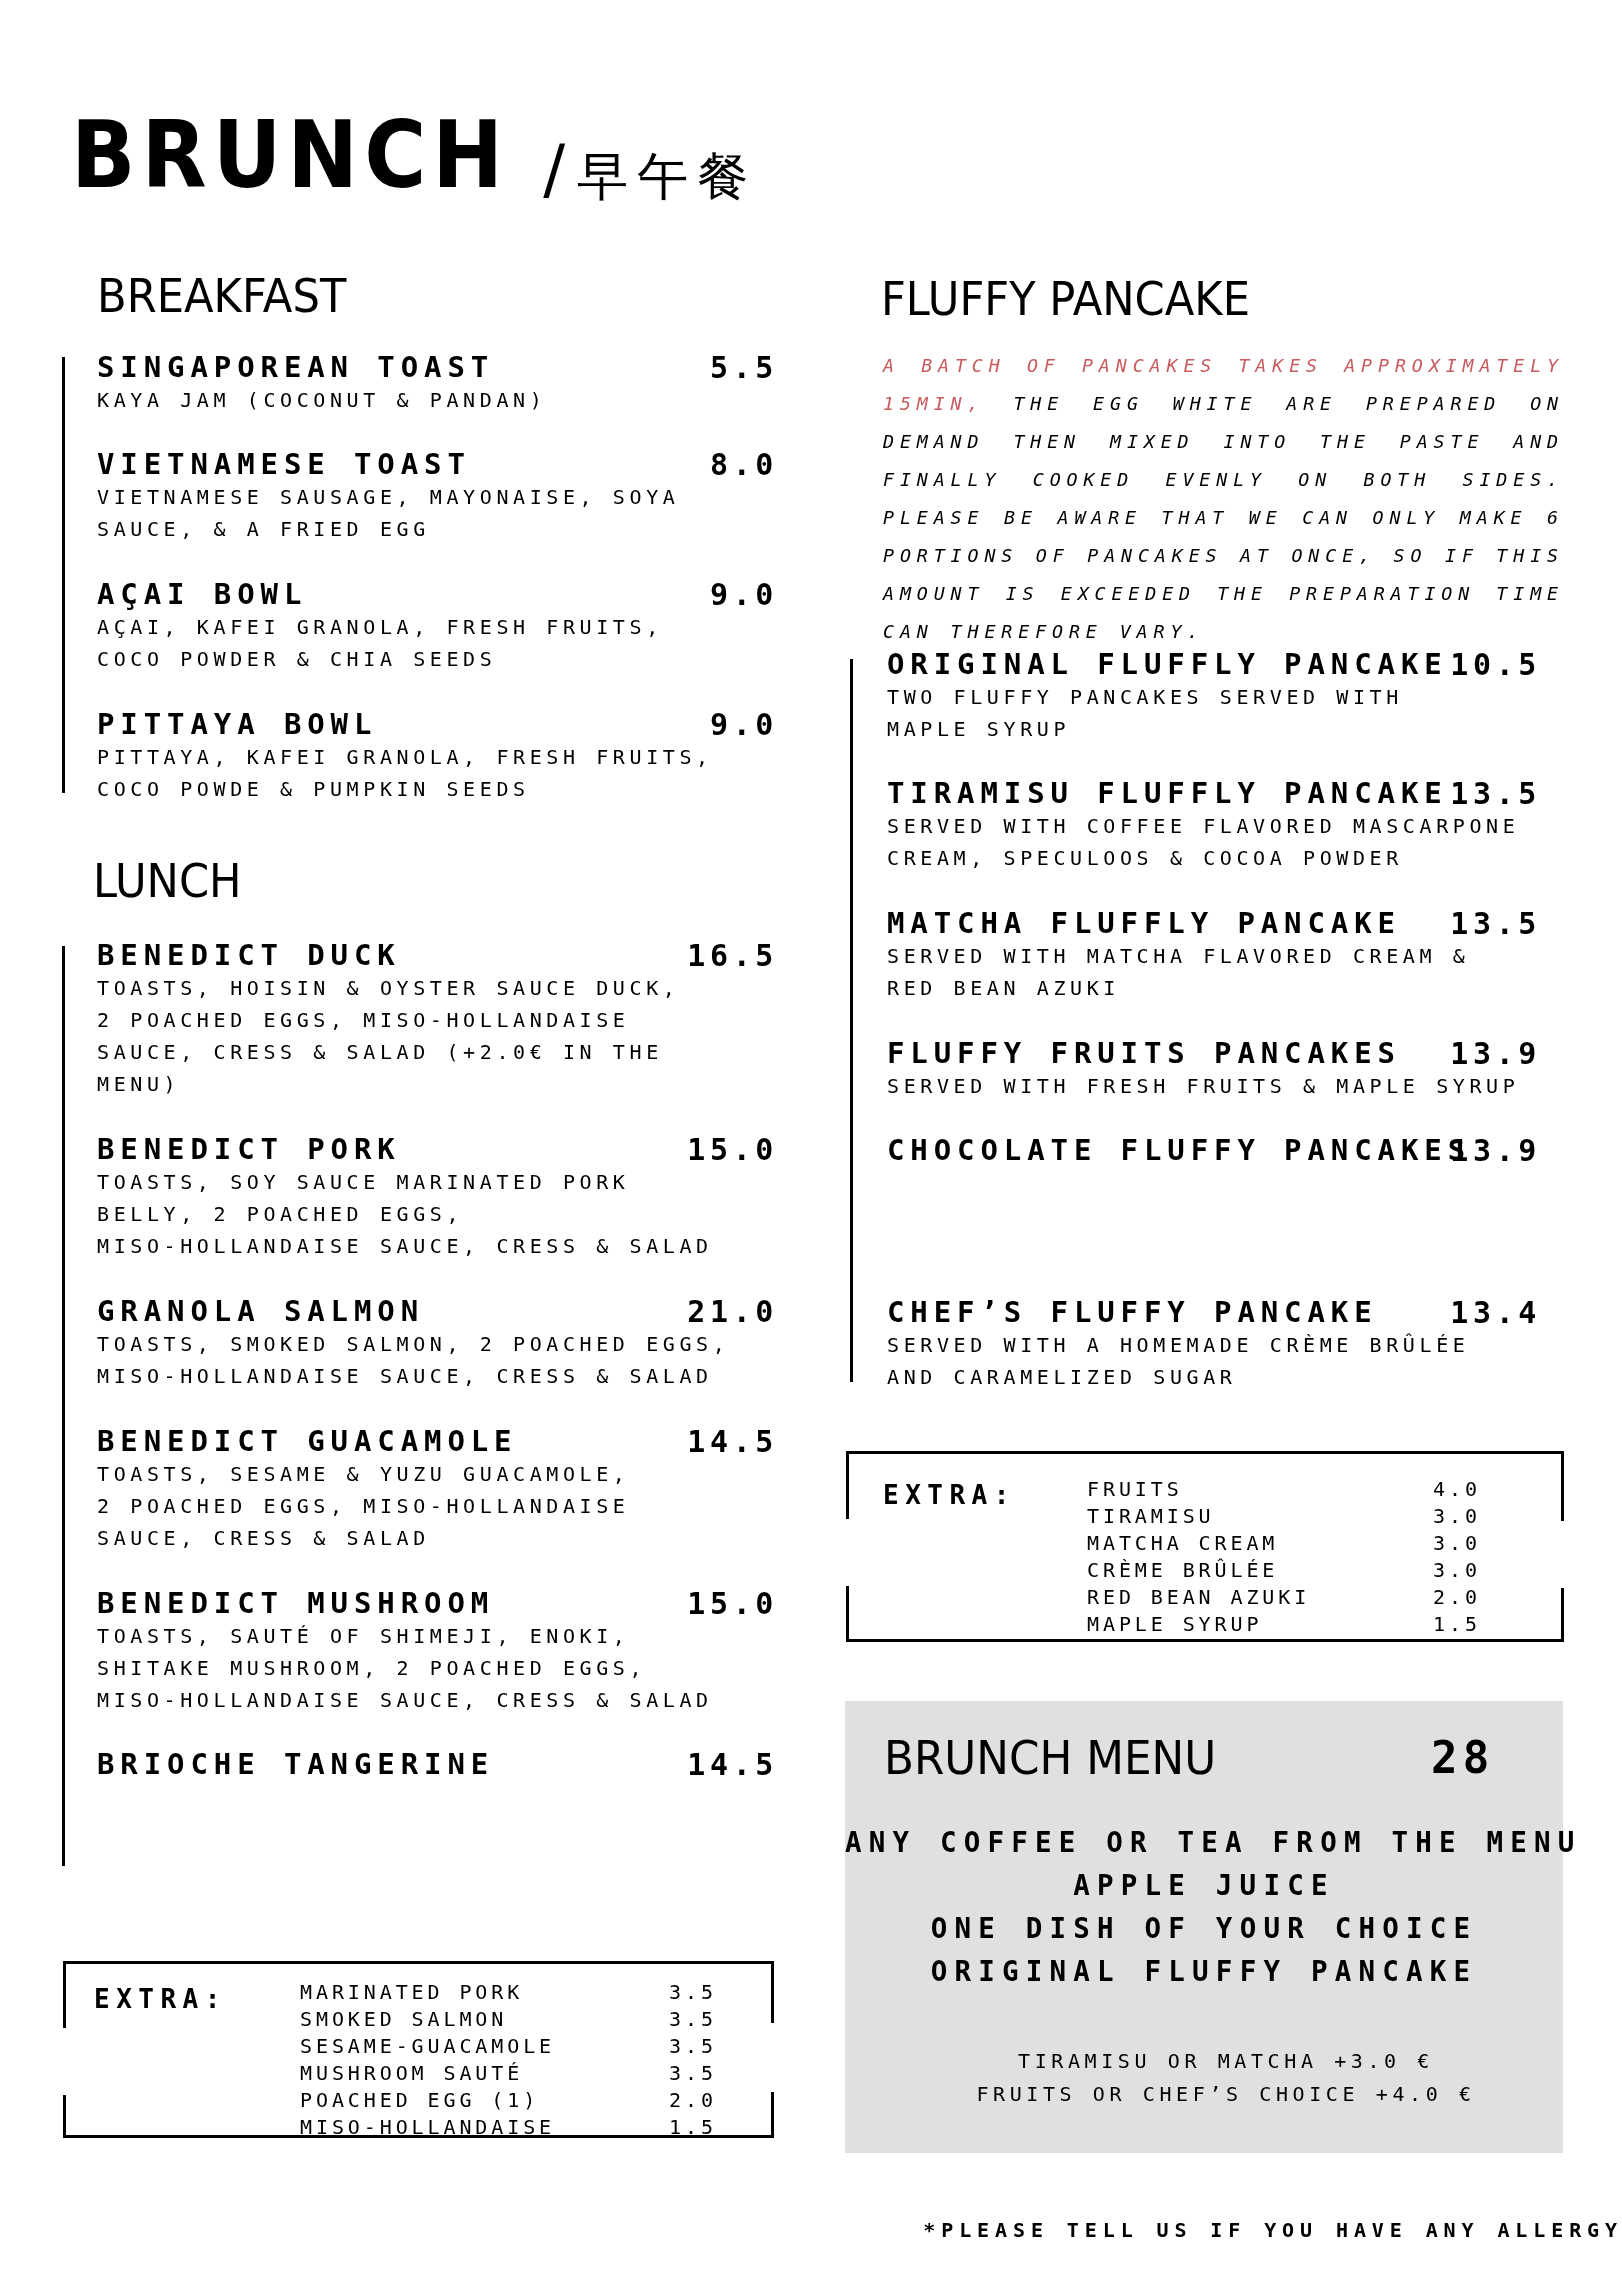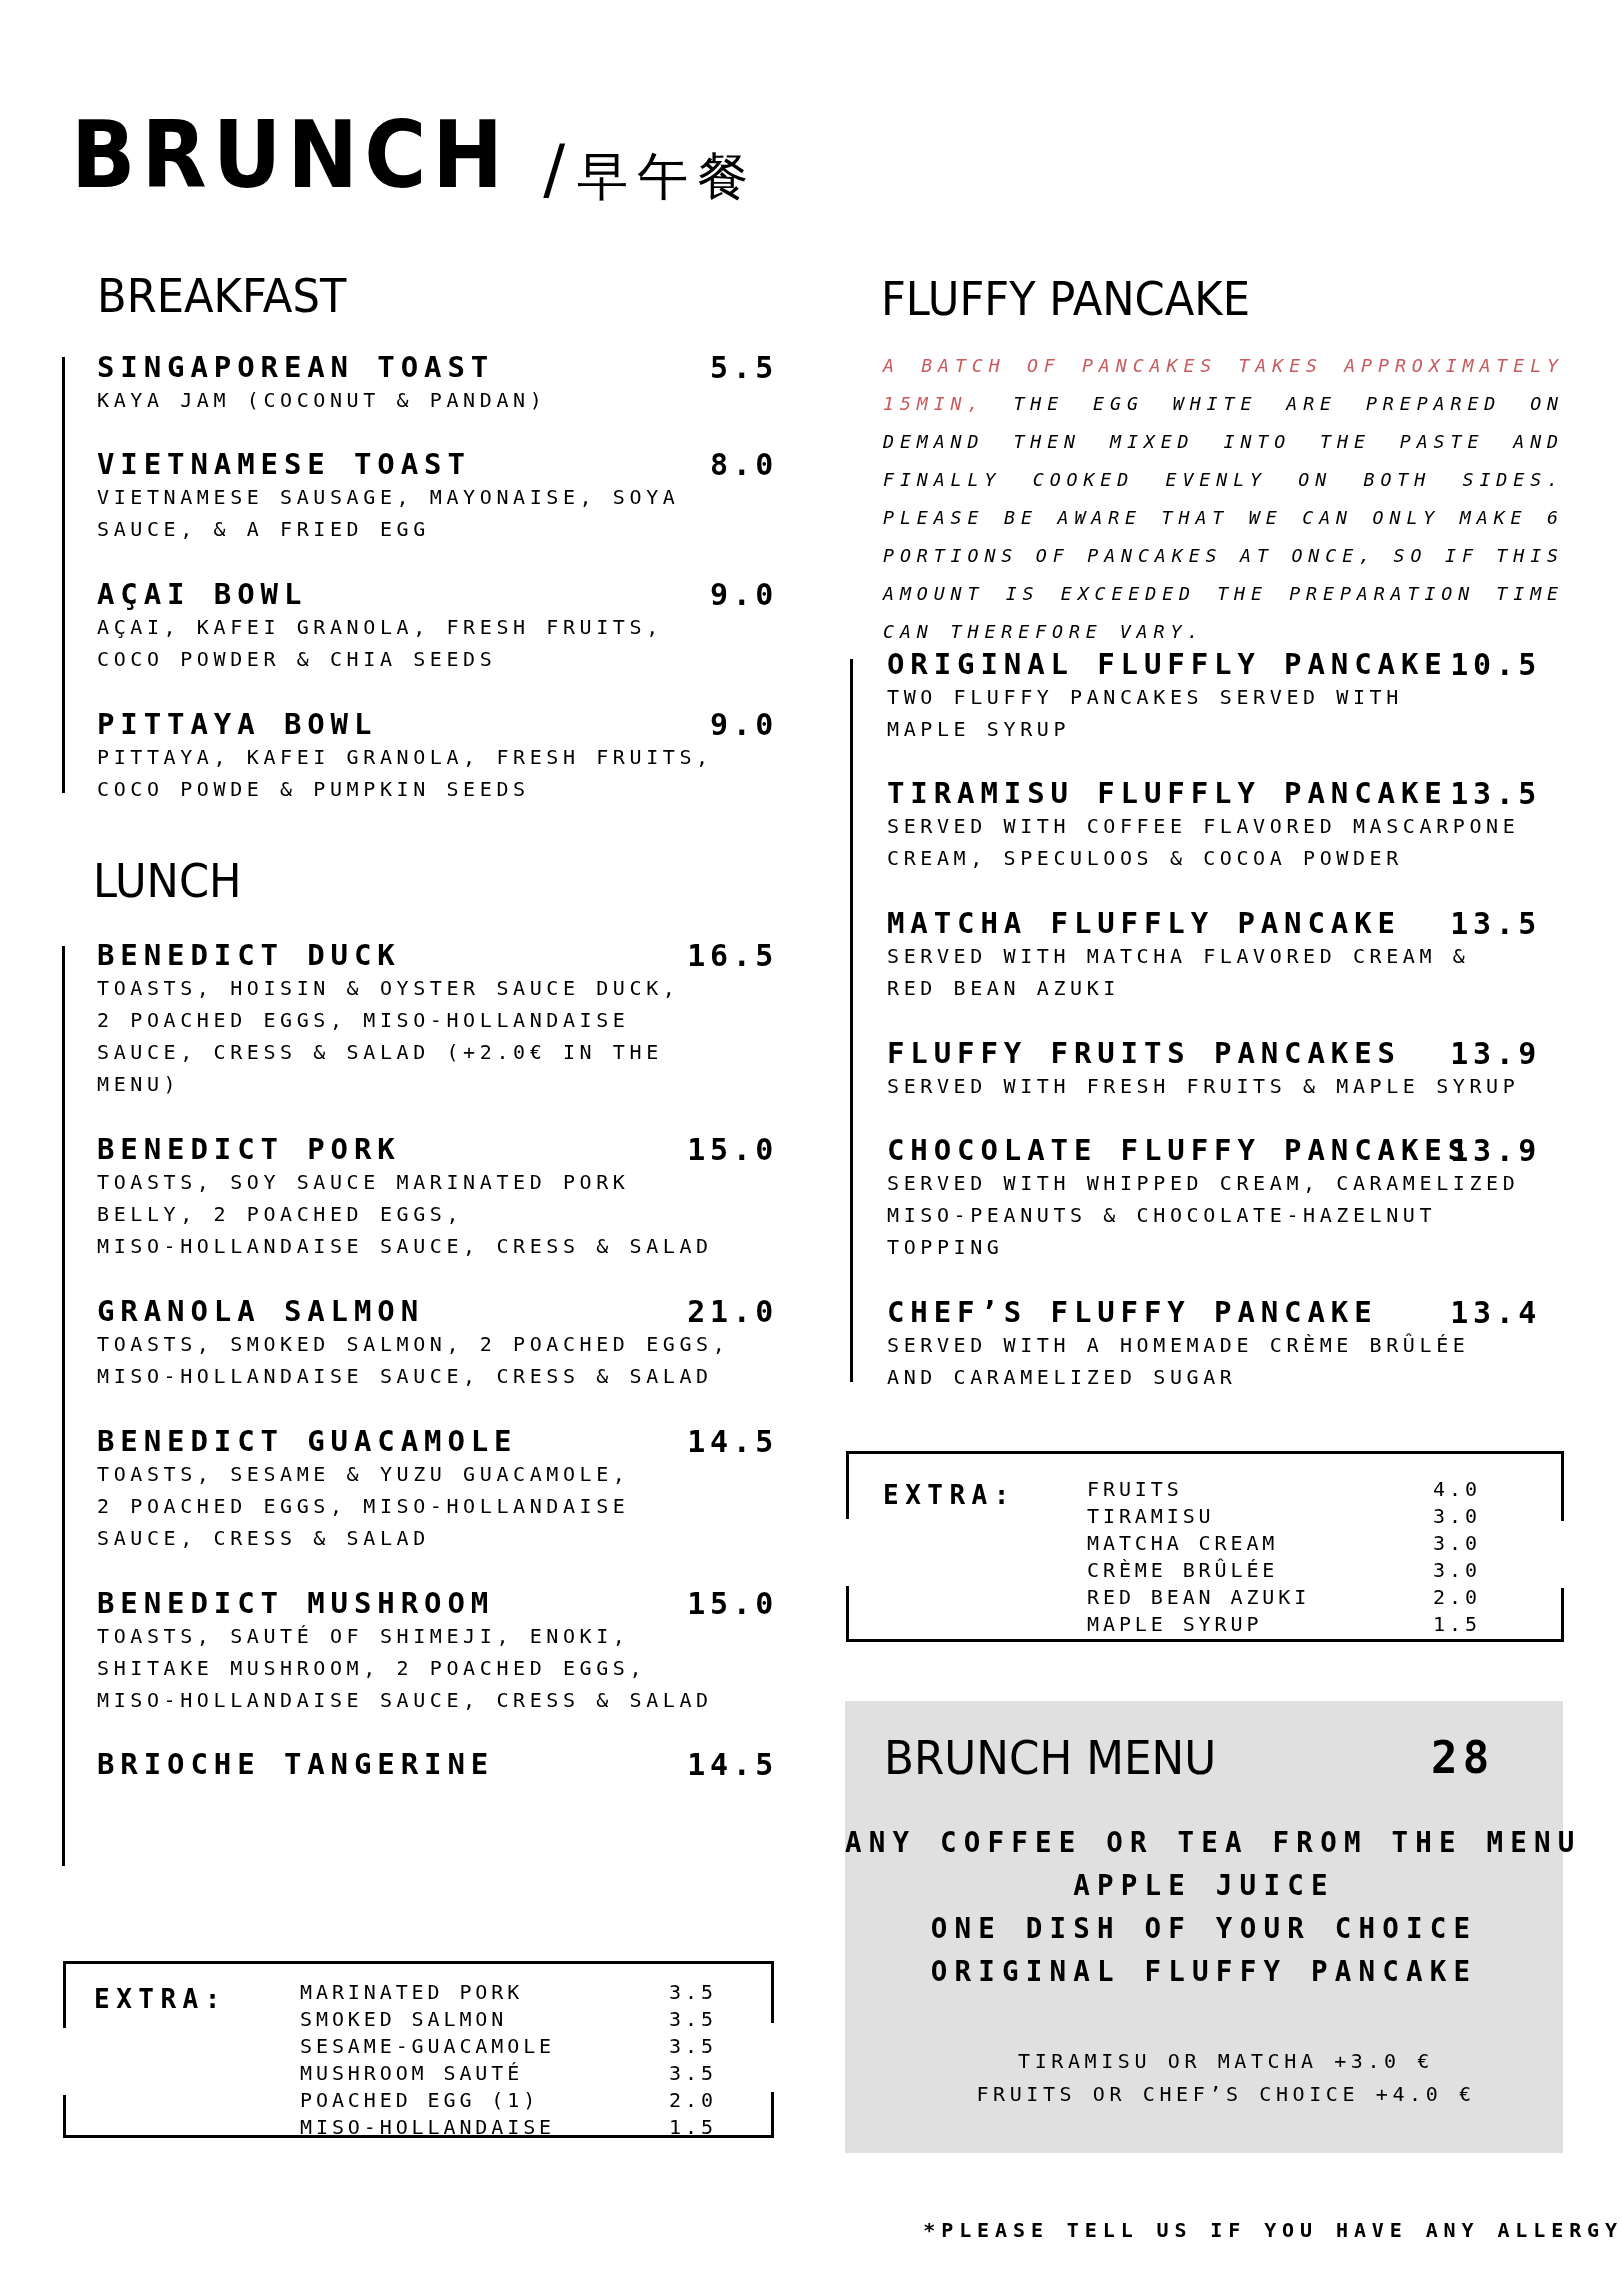--- a/index.html
+++ b/index.html
@@ -162,23 +162,20 @@
 RED BEAN AZUKI</div>
 </div>
 <div class="item" style="left:887px; top:1037px; width:654px;">
   <div class="item-name">FLUFFY FRUITS PANCAKES</div>
   <div class="item-price" style="right:0;">13.9</div>
   <div class="item-desc">SERVED WITH FRESH FRUITS &amp; MAPLE SYRUP</div>
 </div>
 <div class="item" style="left:887px; top:1134px; width:654px;">
   <div class="item-name">CHOCOLATE FLUFFY PANCAKES</div>
   <div class="item-price" style="right:0;">13.9</div>
-  <div class="item-desc">SERVED WITH WHIPPED CREAM, CARAMELIZED
-MISO-PEANUTS &amp; CHOCOLATE-HAZELNUT
-TOPPING</div>
 </div>
 <div class="item" style="left:887px; top:1296px; width:654px;">
   <div class="item-name">CHEF’S FLUFFY PANCAKE</div>
   <div class="item-price" style="right:0;">13.4</div>
   <div class="item-desc">SERVED WITH A HOMEMADE CRÈME BRÛLÉE
 AND CARAMELIZED SUGAR</div>
 </div>
 
 <div class="extra-box" style="left:846px; top:1451px; width:718px; height:191px;">
   <div class="edge" style="left:0; top:0; width:100%; height:3.3px;"></div>

